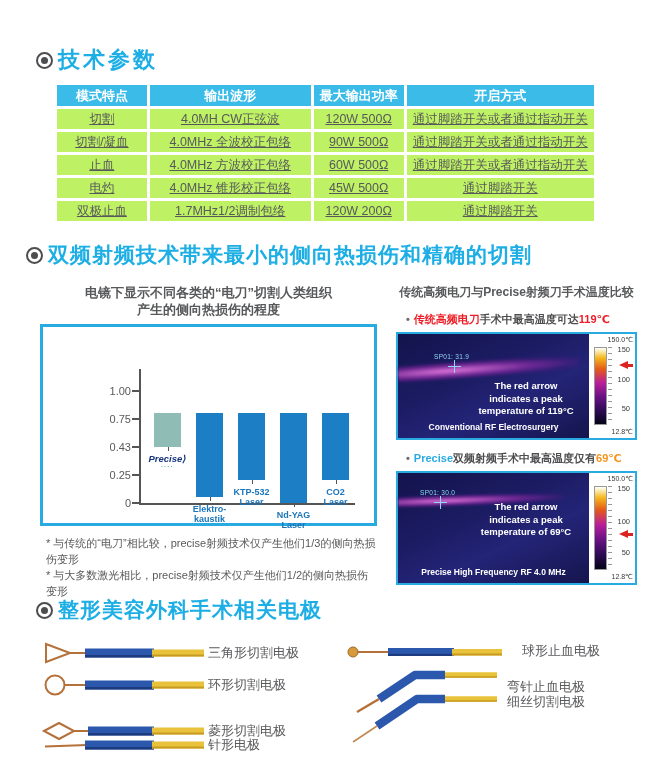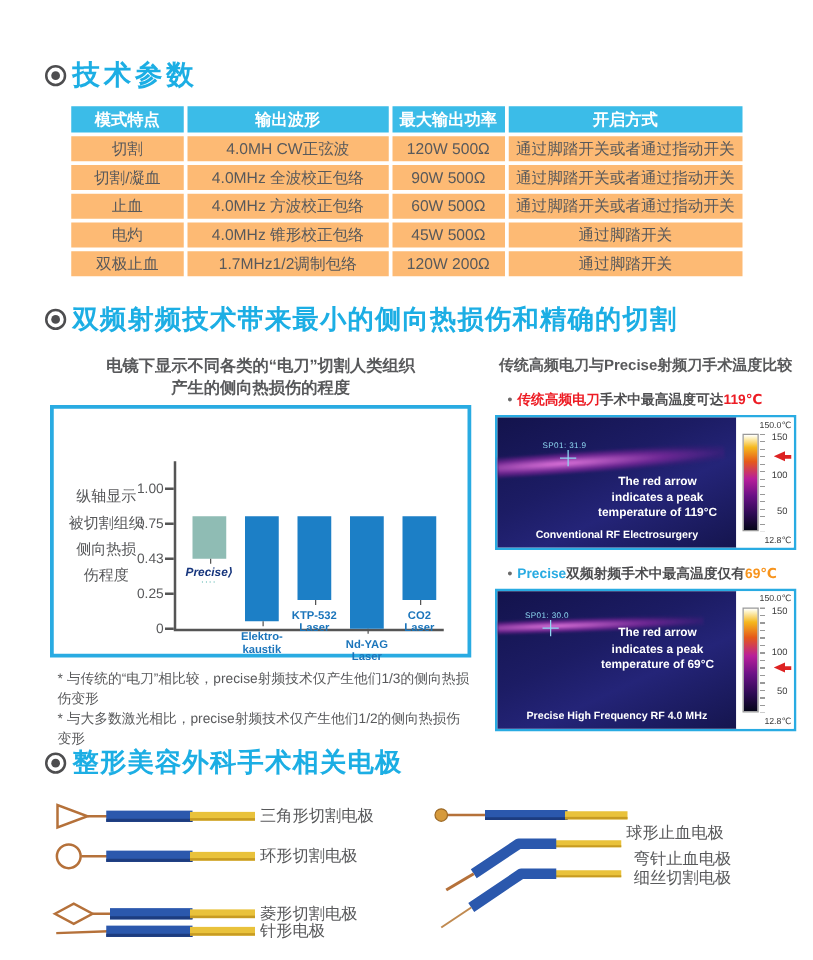--- a/index.html
+++ b/index.html
@@ -7,28 +7,28 @@
   .page { position:relative; width:650px; height:768px; background:#fff; overflow:hidden; }
 
   
   .heading { position:absolute; display:flex; align-items:center; gap:5px; }
   .bullet-icon { width:17px; height:17px; border:2.5px solid #4d4d4f; border-radius:50%;
                  display:flex; align-items:center; justify-content:center; flex:0 0 auto; }
   .bullet-icon .dot { width:7px; height:7px; background:#4d4d4f; border-radius:50%; }
   .heading-text { color:#1caee4; font-weight:bold; font-size:21px; letter-spacing:1px; white-space:nowrap; }
   #h-specs { left:36px; top:45px; }
   #h-specs .heading-text { letter-spacing:3px; font-size:22px; }
-  #h-comp  { left:36px; top:241px; }
+  #h-comp  { left:26px; top:241px; }
   #h-elec  { left:36px; top:596px;text-align:right; }
 
   
   .specs { position:absolute; left:54px; top:82px; width:543px;
            border-collapse:separate; border-spacing:3px; table-layout:fixed; }
   .specs th { background:#3bbce8; color:#fff; font-weight:bold; font-size:13px; height:21px; padding:1px 2px; }
-  .specs td { background:#fdba74; color:#58595b; font-size:12.5px; text-align:center; height:20px; padding:1px 2px; }
+  .specs td { background:#bef264; color:#58595b; font-size:12.5px; text-align:center; height:20px; padding:1px 2px;text-decoration:underline; }
   .c1{width:17%;} .c2{width:30.5%;} .c3{width:17%;} .c4{width:35.5%;}
 
   
   .left-col { position:absolute; left:40px; top:284px; width:337px; }
   .chart-subtitle { text-align:center; color:#58595b; font-weight:bold; font-size:13px; line-height:17px; }
   .chart-box { margin-top:6px; width:337px; height:202px; border:3px solid #29abe2; background:#fff; }
   .chart-inner { position:relative; width:331px; height:196px; }
   .ylab { position:absolute; left:4px; top:60px; width:76px; text-align:center;
           color:#58595b; font-size:12px; line-height:21px; }
   .y-axis-line { position:absolute; left:96px; top:42px; width:1.5px; height:135px; background:#555; }
@@ -173,26 +173,20 @@
     <span class="heading-text">双频射频技术带来最小的侧向热损伤和精确的切割</span>
   </div>
 
   <div class="left-col">
     <div class="chart-subtitle">
       <div>电镜下显示不同各类的“电刀”切割人类组织</div>
       <div>产生的侧向热损伤的程度</div>
     </div>
     <div class="chart-box">
       <div class="chart-inner">
-        <div class="ylab">
-          <div>纵轴显示</div>
-          <div>被切割组织</div>
-          <div>侧向热损</div>
-          <div>伤程度</div>
-        </div>
         <div class="y-axis-line"></div>
         <div class="x-axis-line"></div>
         <div>
             <div class="ytick-label" style="top: 58px;">1.00</div>
             <div class="ytick-mark" style="top: 63.25px;"></div>
             <div class="ytick-label" style="top: 86px;">0.75</div>
             <div class="ytick-mark" style="top: 91.25px;"></div>
             <div class="ytick-label" style="top: 114px;">0.43</div>
             <div class="ytick-mark" style="top: 119.25px;"></div>
             <div class="ytick-label" style="top: 142px;">0.25</div>
@@ -348,21 +342,21 @@
 
   <div class="elec-right">
     <svg class="el-abs" style="left:0;top:3px;" width="160" height="18">
       <line x1="12" y1="9" x2="45" y2="9" stroke="#b5713a" stroke-width="2"></line>
       <circle cx="8" cy="9" r="5" fill="#d69a3c" stroke="#9c6a28" stroke-width="1"></circle>
       <rect x="43" y="5" width="66" height="8" fill="#2b58ad"></rect>
       <rect x="43" y="10.8" width="66" height="2.2" fill="#1d3c7f"></rect>
       <rect x="107" y="6" width="50" height="6.5" fill="#e9c23b"></rect>
       <rect x="107" y="10.5" width="50" height="2" fill="#c79b22"></rect>
     </svg>
-    <span class="elec-label el-abs" style="left:156px;top:2px;margin-top:15px;">球形止血电极</span>
+    <span class="elec-label el-abs" style="left:177px;top:2px;">球形止血电极</span>
 
     <svg class="el-abs" style="left:0;top:28px;" width="160" height="48">
       <path d="M152 7 H98" stroke="#e9c23b" stroke-width="5.5" fill="none"></path>
       <path d="M152 9 H98" stroke="#c79b22" stroke-width="1.6" fill="none"></path>
       <path d="M100 7 L70 7 L34 31" stroke="#2b58ad" stroke-width="8.5" fill="none" stroke-linejoin="round"></path>
       <path d="M34 31 L12 44" stroke="#b5713a" stroke-width="2.5" fill="none"></path>
     </svg>
     <span class="elec-label el-abs" style="left:162px;top:38px;">弯针止血电极</span>
 
     <svg class="el-abs" style="left:0;top:50px;" width="160" height="56">

